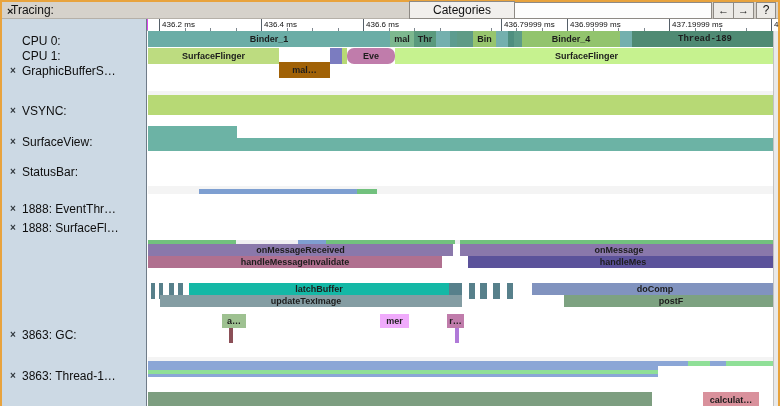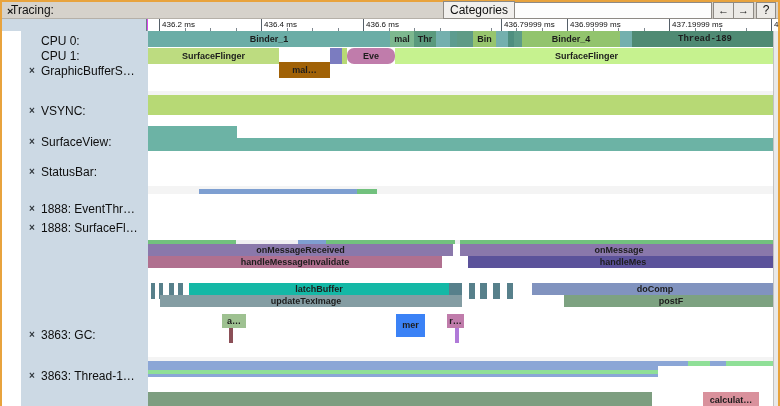--- a/index.html
+++ b/index.html
@@ -44,21 +44,21 @@
     white-space: nowrap;
     padding-left: 5px;
   }
   #toolbar-spacer { flex: 1 1 auto; }
   #categories-btn {
     flex: 0 0 auto;
     height: 18px;
     background: #f1efec;
     border: 1px solid #8e8a84;
     font-size: 12px; color: #111;
-    padding: 0 6px;
+    padding: 0 23px;
     display: flex; align-items: center;
     margin-right: -1px;
   }
   #category-input {
     flex: 0 0 auto;
     width: 198px; height: 17px;
     background: #fdfdfc;
     border: 1px solid #8e8a84;
     font-size: 11px; color: #222;
     padding: 0 4px;
@@ -119,21 +119,20 @@
   #main {
     position: absolute; left: 0; top: 31px;
     width: 776px; height: 375px;
     overflow: hidden;
   }
   #labels {
     position: absolute; left: 0; top: 0;
     width: 145px; height: 375px;
     background: #ccd9e4;
     border-right: 1px solid #6f7c88;
-    margin-left: 19px;
   }
   .label-row {
     position: absolute; left: 0;
     width: 145px;
     display: flex; align-items: flex-start;
     font-size: 12px; color: #0e0e0e;
     white-space: nowrap;
     padding-left: 8px;
   }
   .label-x {
@@ -316,21 +315,21 @@
         <div class="slice nolabel" style="left: 301px; top: 252px; width: 13px; height: 12px; background: rgb(87, 128, 139);"></div>
         <div class="slice nolabel" style="left: 321px; top: 252px; width: 6px; height: 16px; background: rgb(87, 128, 139);"></div>
         <div class="slice nolabel" style="left: 332px; top: 252px; width: 7px; height: 16px; background: rgb(87, 128, 139);"></div>
         <div class="slice nolabel" style="left: 345px; top: 252px; width: 7px; height: 16px; background: rgb(87, 128, 139);"></div>
         <div class="slice nolabel" style="left: 359px; top: 252px; width: 6px; height: 16px; background: rgb(87, 128, 139);"></div>
         <div class="slice" style="left: 384px; top: 252px; width: 246px; height: 12px; background: rgb(129, 147, 191);">doComp</div>
         <div class="slice" style="left: 12px; top: 264px; width: 292px; height: 12px; background: rgb(132, 157, 163);">updateTexImage</div>
         <div class="slice nolabel" style="left: 304px; top: 264px; width: 10px; height: 12px; background: rgb(132, 157, 163);"></div>
         <div class="slice" style="left: 416px; top: 264px; width: 214px; height: 12px; background: rgb(125, 162, 129);">postF</div>
         <div class="slice" style="left: 74px; top: 283px; width: 24px; height: 14px; background: rgb(158, 193, 145);">a…</div>
-        <div class="slice" style="left: 248px; top: 283px; width: 29px; height: 23px; background: #3b82f6;">mer</div>
+        <div class="slice" style="left: 232px; top: 283px; width: 29px; height: 14px; background: #f0abfc;">mer</div>
         <div class="slice" style="left: 299px; top: 283px; width: 17px; height: 14px; background: rgb(192, 124, 171);">r…</div>
         <div class="slice nolabel" style="left: 81px; top: 297px; width: 4px; height: 15px; background: rgb(139, 79, 87);"></div>
         <div class="slice nolabel" style="left: 307px; top: 297px; width: 4px; height: 15px; background: rgb(176, 122, 216);"></div>
         <div class="slice nolabel" style="left: 0px; top: 330px; width: 540px; height: 5px; background: rgb(139, 166, 214);"></div>
         <div class="slice nolabel" style="left: 540px; top: 330px; width: 22px; height: 5px; background: rgb(143, 223, 151);"></div>
         <div class="slice nolabel" style="left: 562px; top: 330px; width: 16px; height: 5px; background: rgb(139, 166, 214);"></div>
         <div class="slice nolabel" style="left: 578px; top: 330px; width: 52px; height: 5px; background: rgb(143, 223, 151);"></div>
         <div class="slice nolabel" style="left: 0px; top: 335px; width: 510px; height: 4px; background: rgb(139, 166, 214);"></div>
         <div class="slice nolabel" style="left: 0px; top: 339px; width: 510px; height: 4px; background: rgb(143, 223, 151);"></div>
         <div class="slice nolabel" style="left: 0px; top: 343px; width: 510px; height: 3px; background: rgb(139, 166, 214);"></div>

